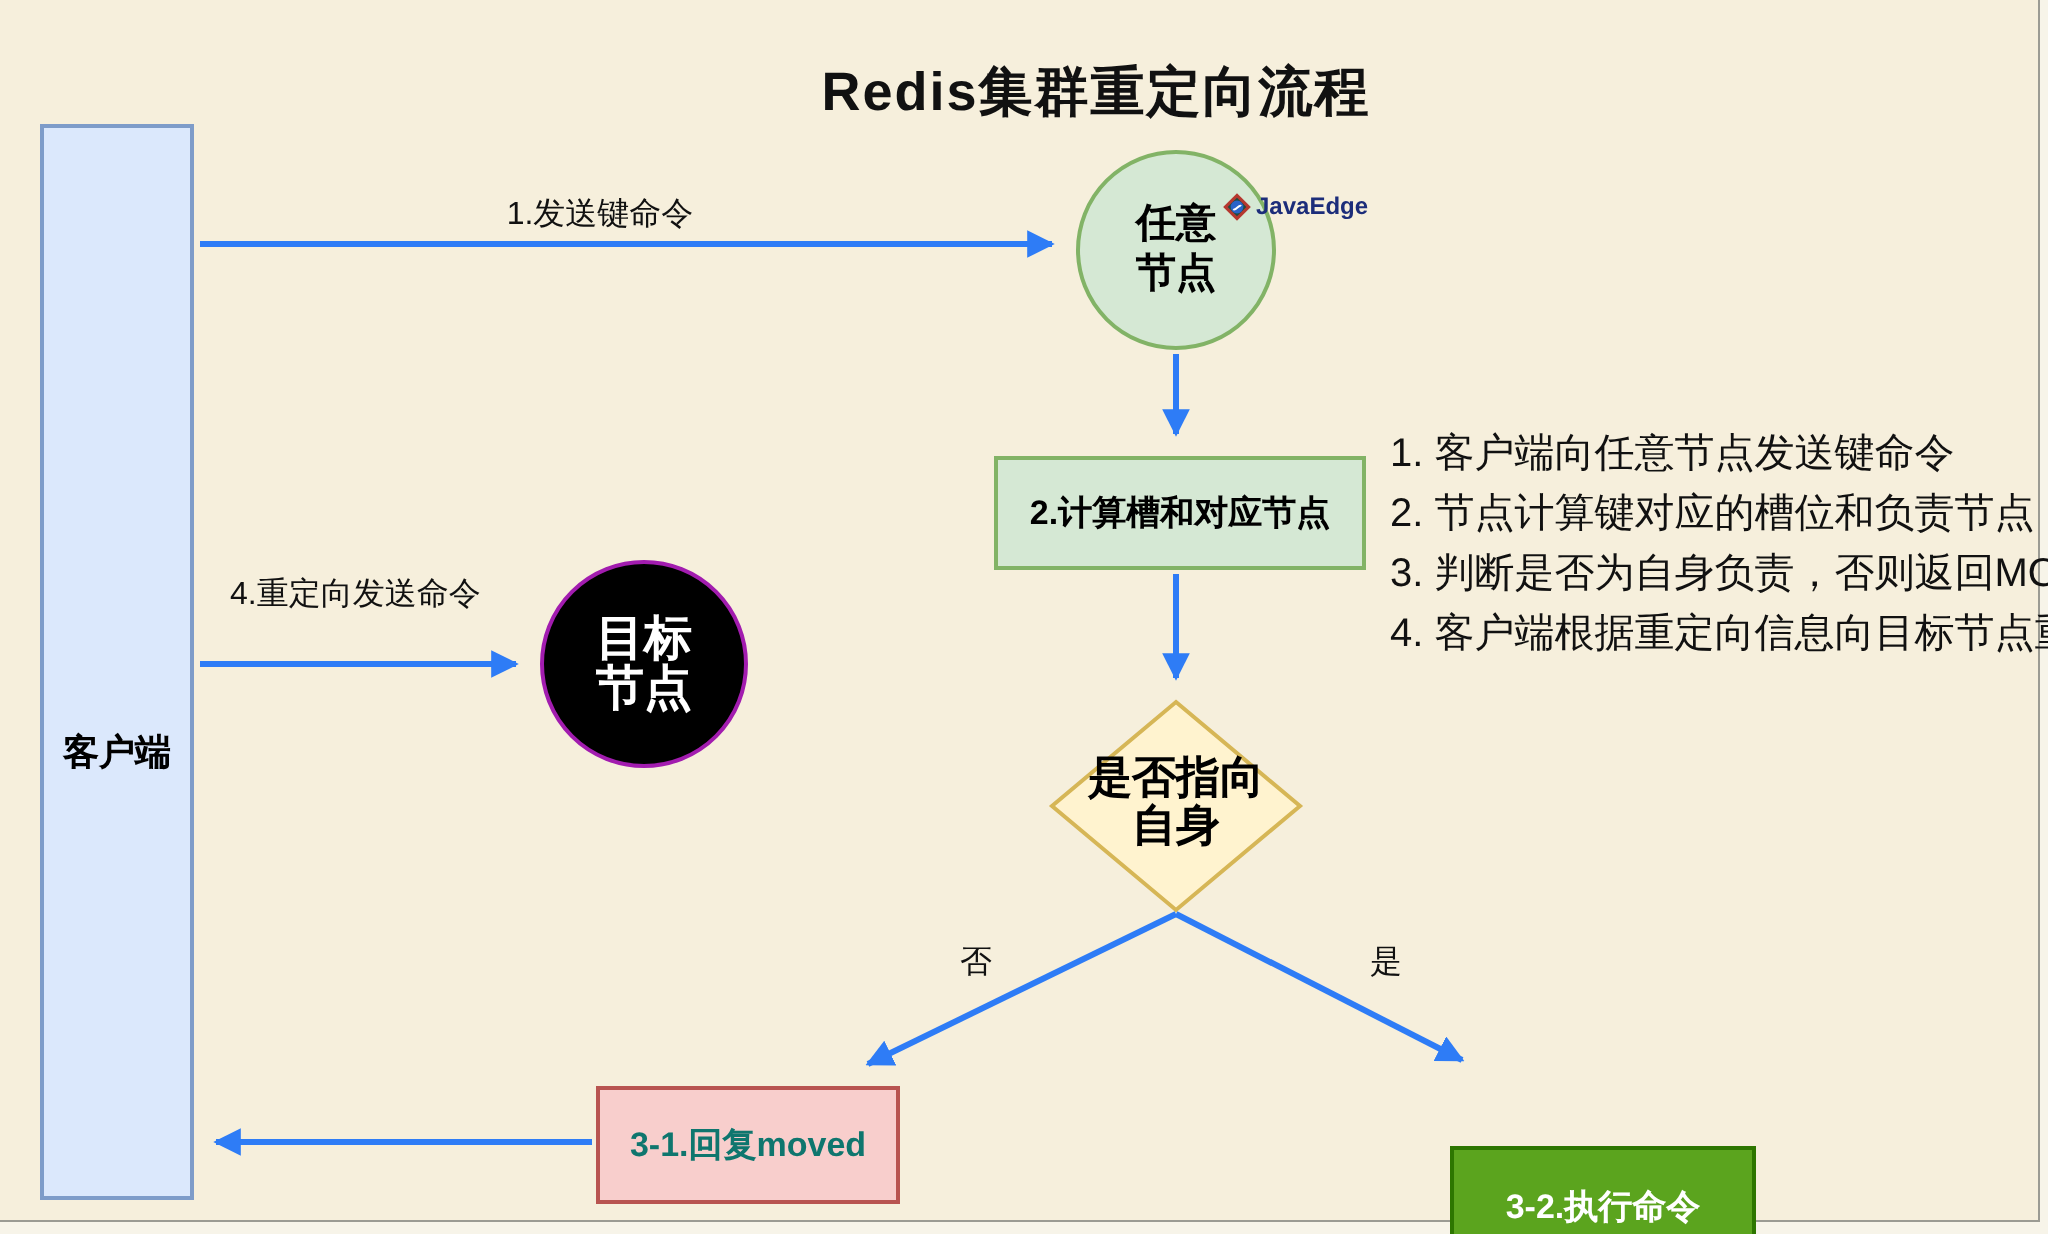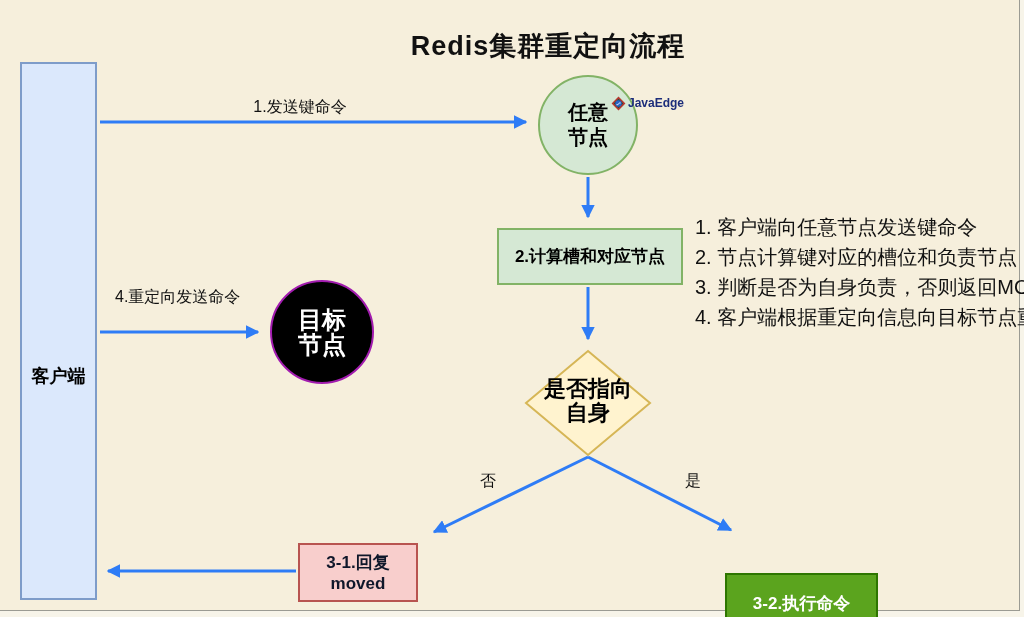--- a/index.html
+++ b/index.html
@@ -46,22 +46,22 @@
   
   .rect{
     box-sizing:border-box;display:flex;align-items:center;justify-content:center;
     text-align:center;font-weight:bold;font-size:17px;
   }
   .compute{
     left:497px;top:228px;width:186px;height:57px;
     background:#d5e8d4;border:2px solid #82b366;color:#000;
   }
   .moved{
-    left:298px;top:543px;width:120px;height:59px;
-    background:#f8cecc;border:2px solid #b85450;color:#0f172a;
+    left:298px;top:543px;width:152px;height:59px;
+    background:#f8cecc;border:2px solid #b85450;color:#0f766e;
   }
   .execute{
     left:725px;top:541px;width:153px;height:61px;
     background:#5ba41e;border:2px solid #2d7600;color:#fff;margin-top:32px;
   }
   
   .diamond-label{
     left:526px;top:377px;width:124px;text-align:center;
     font-size:22px;font-weight:bold;color:#000;line-height:24px;
   }

